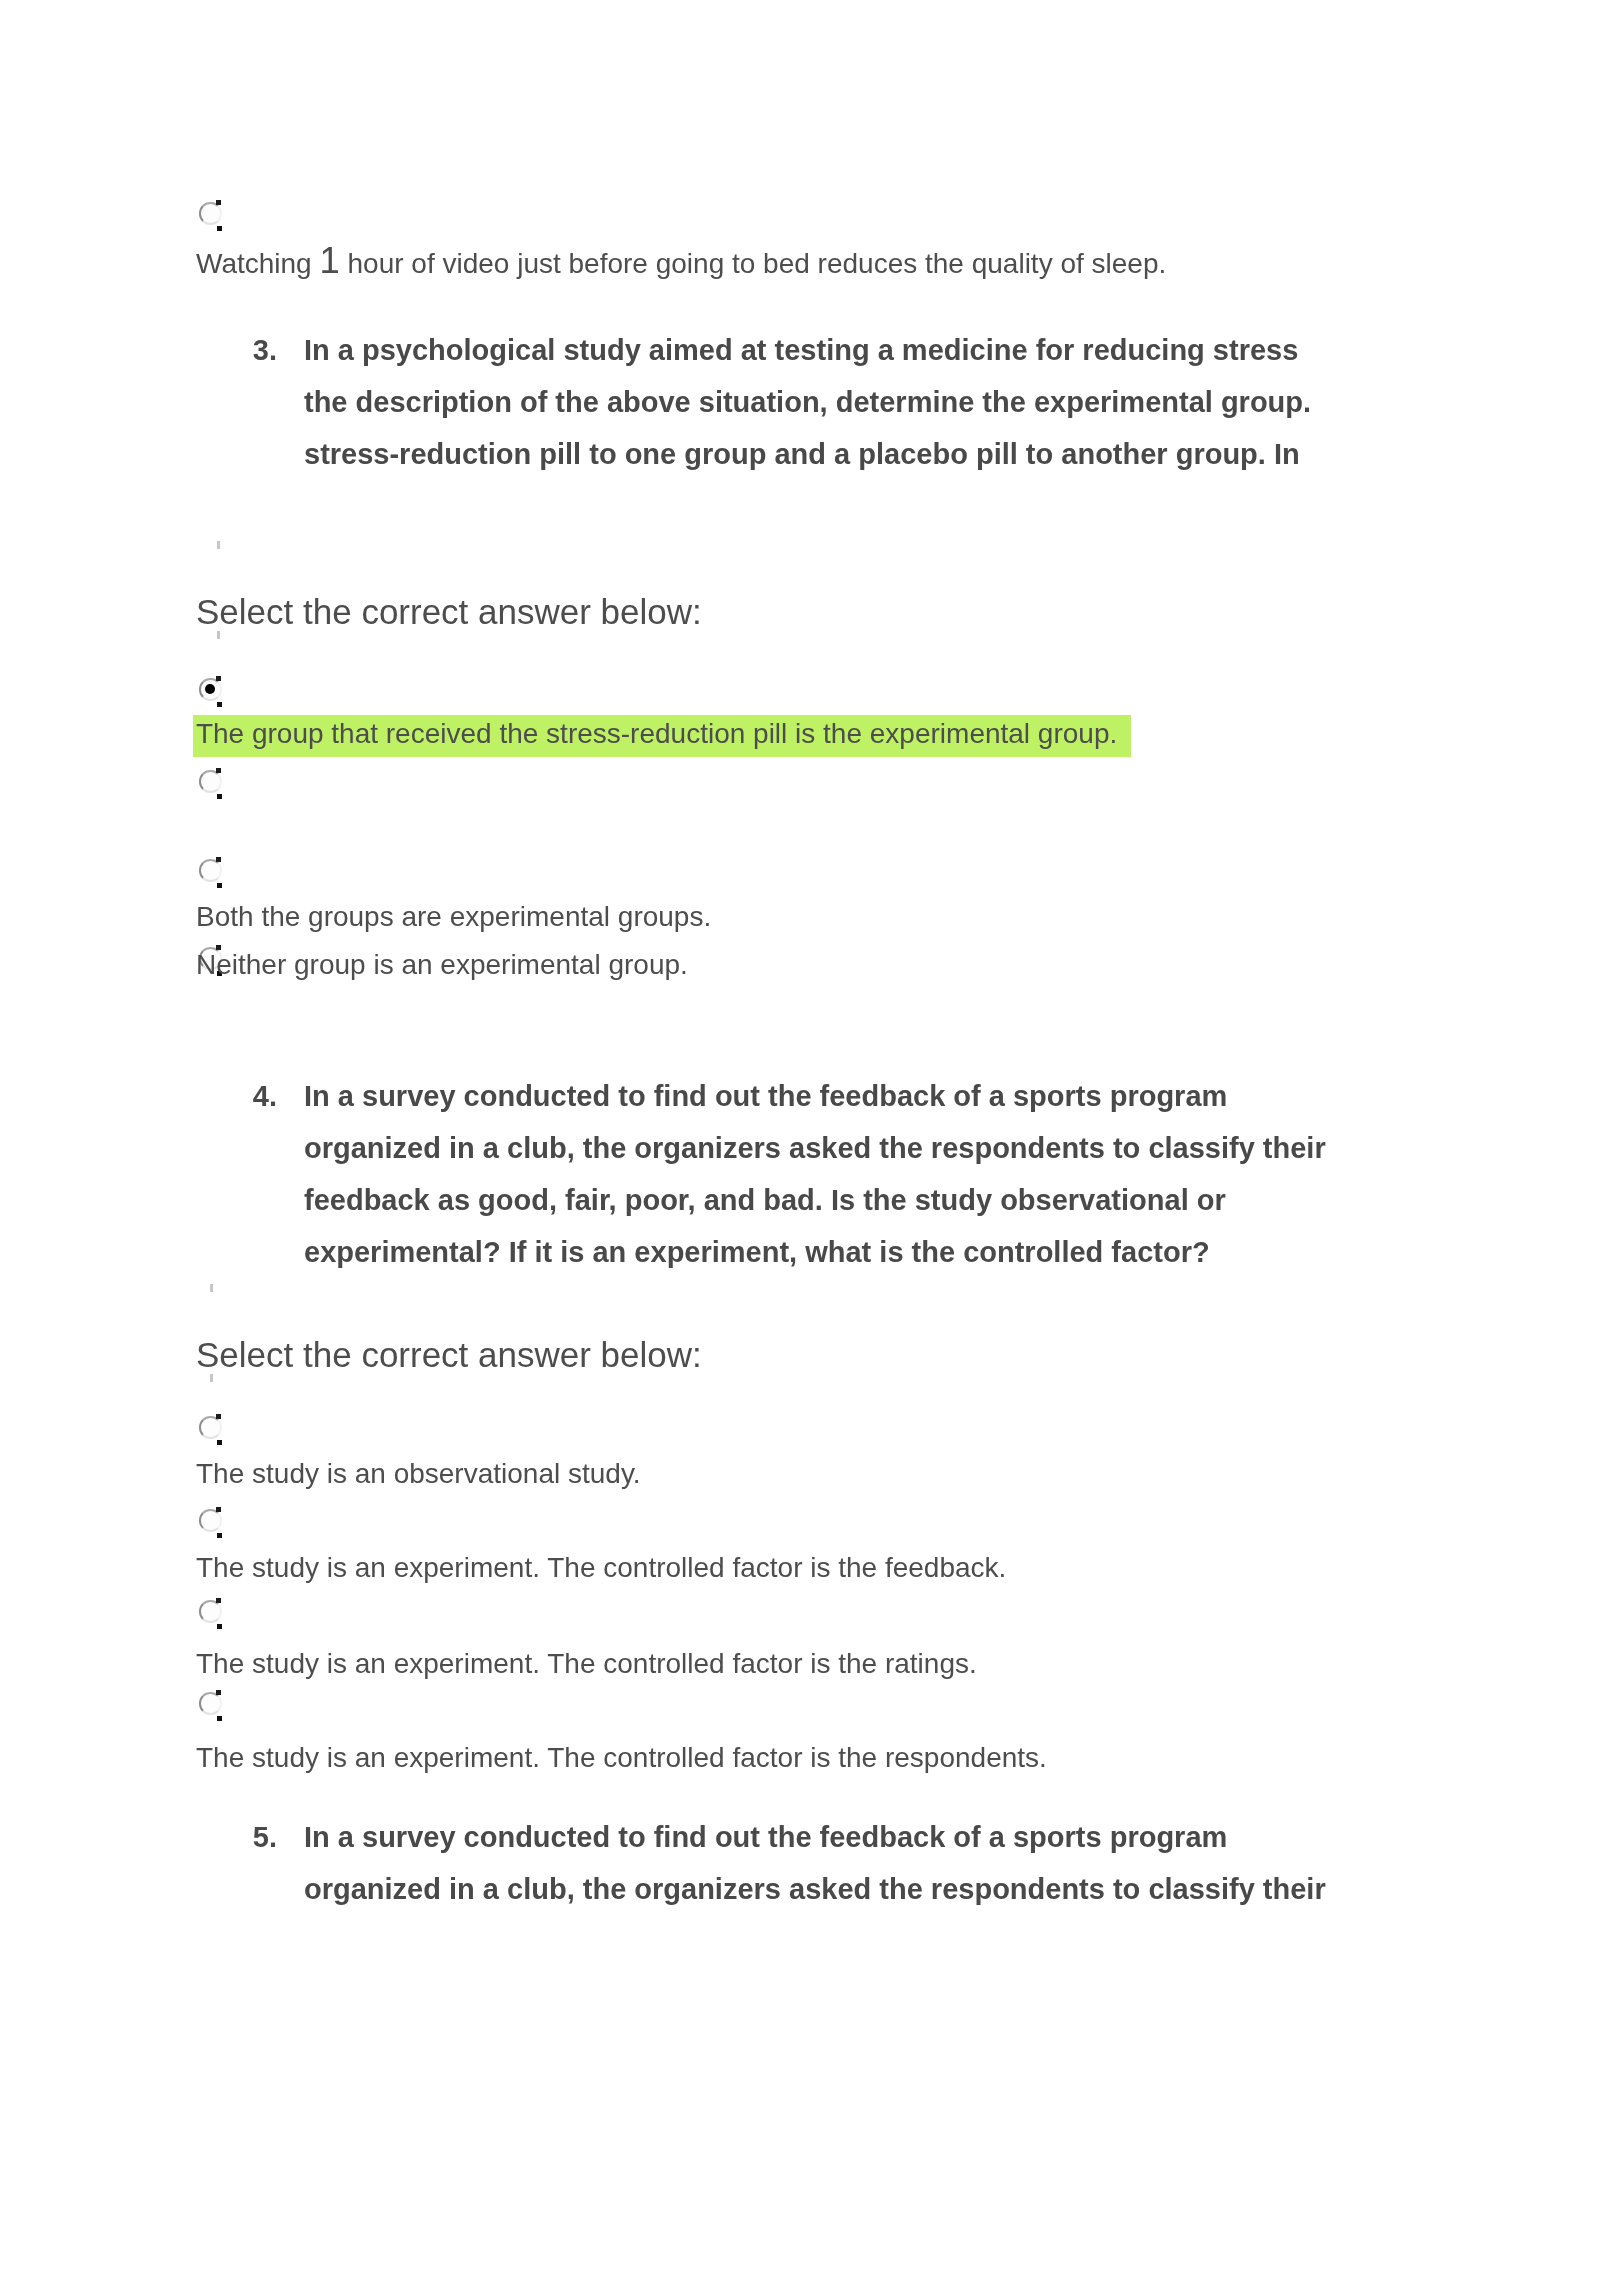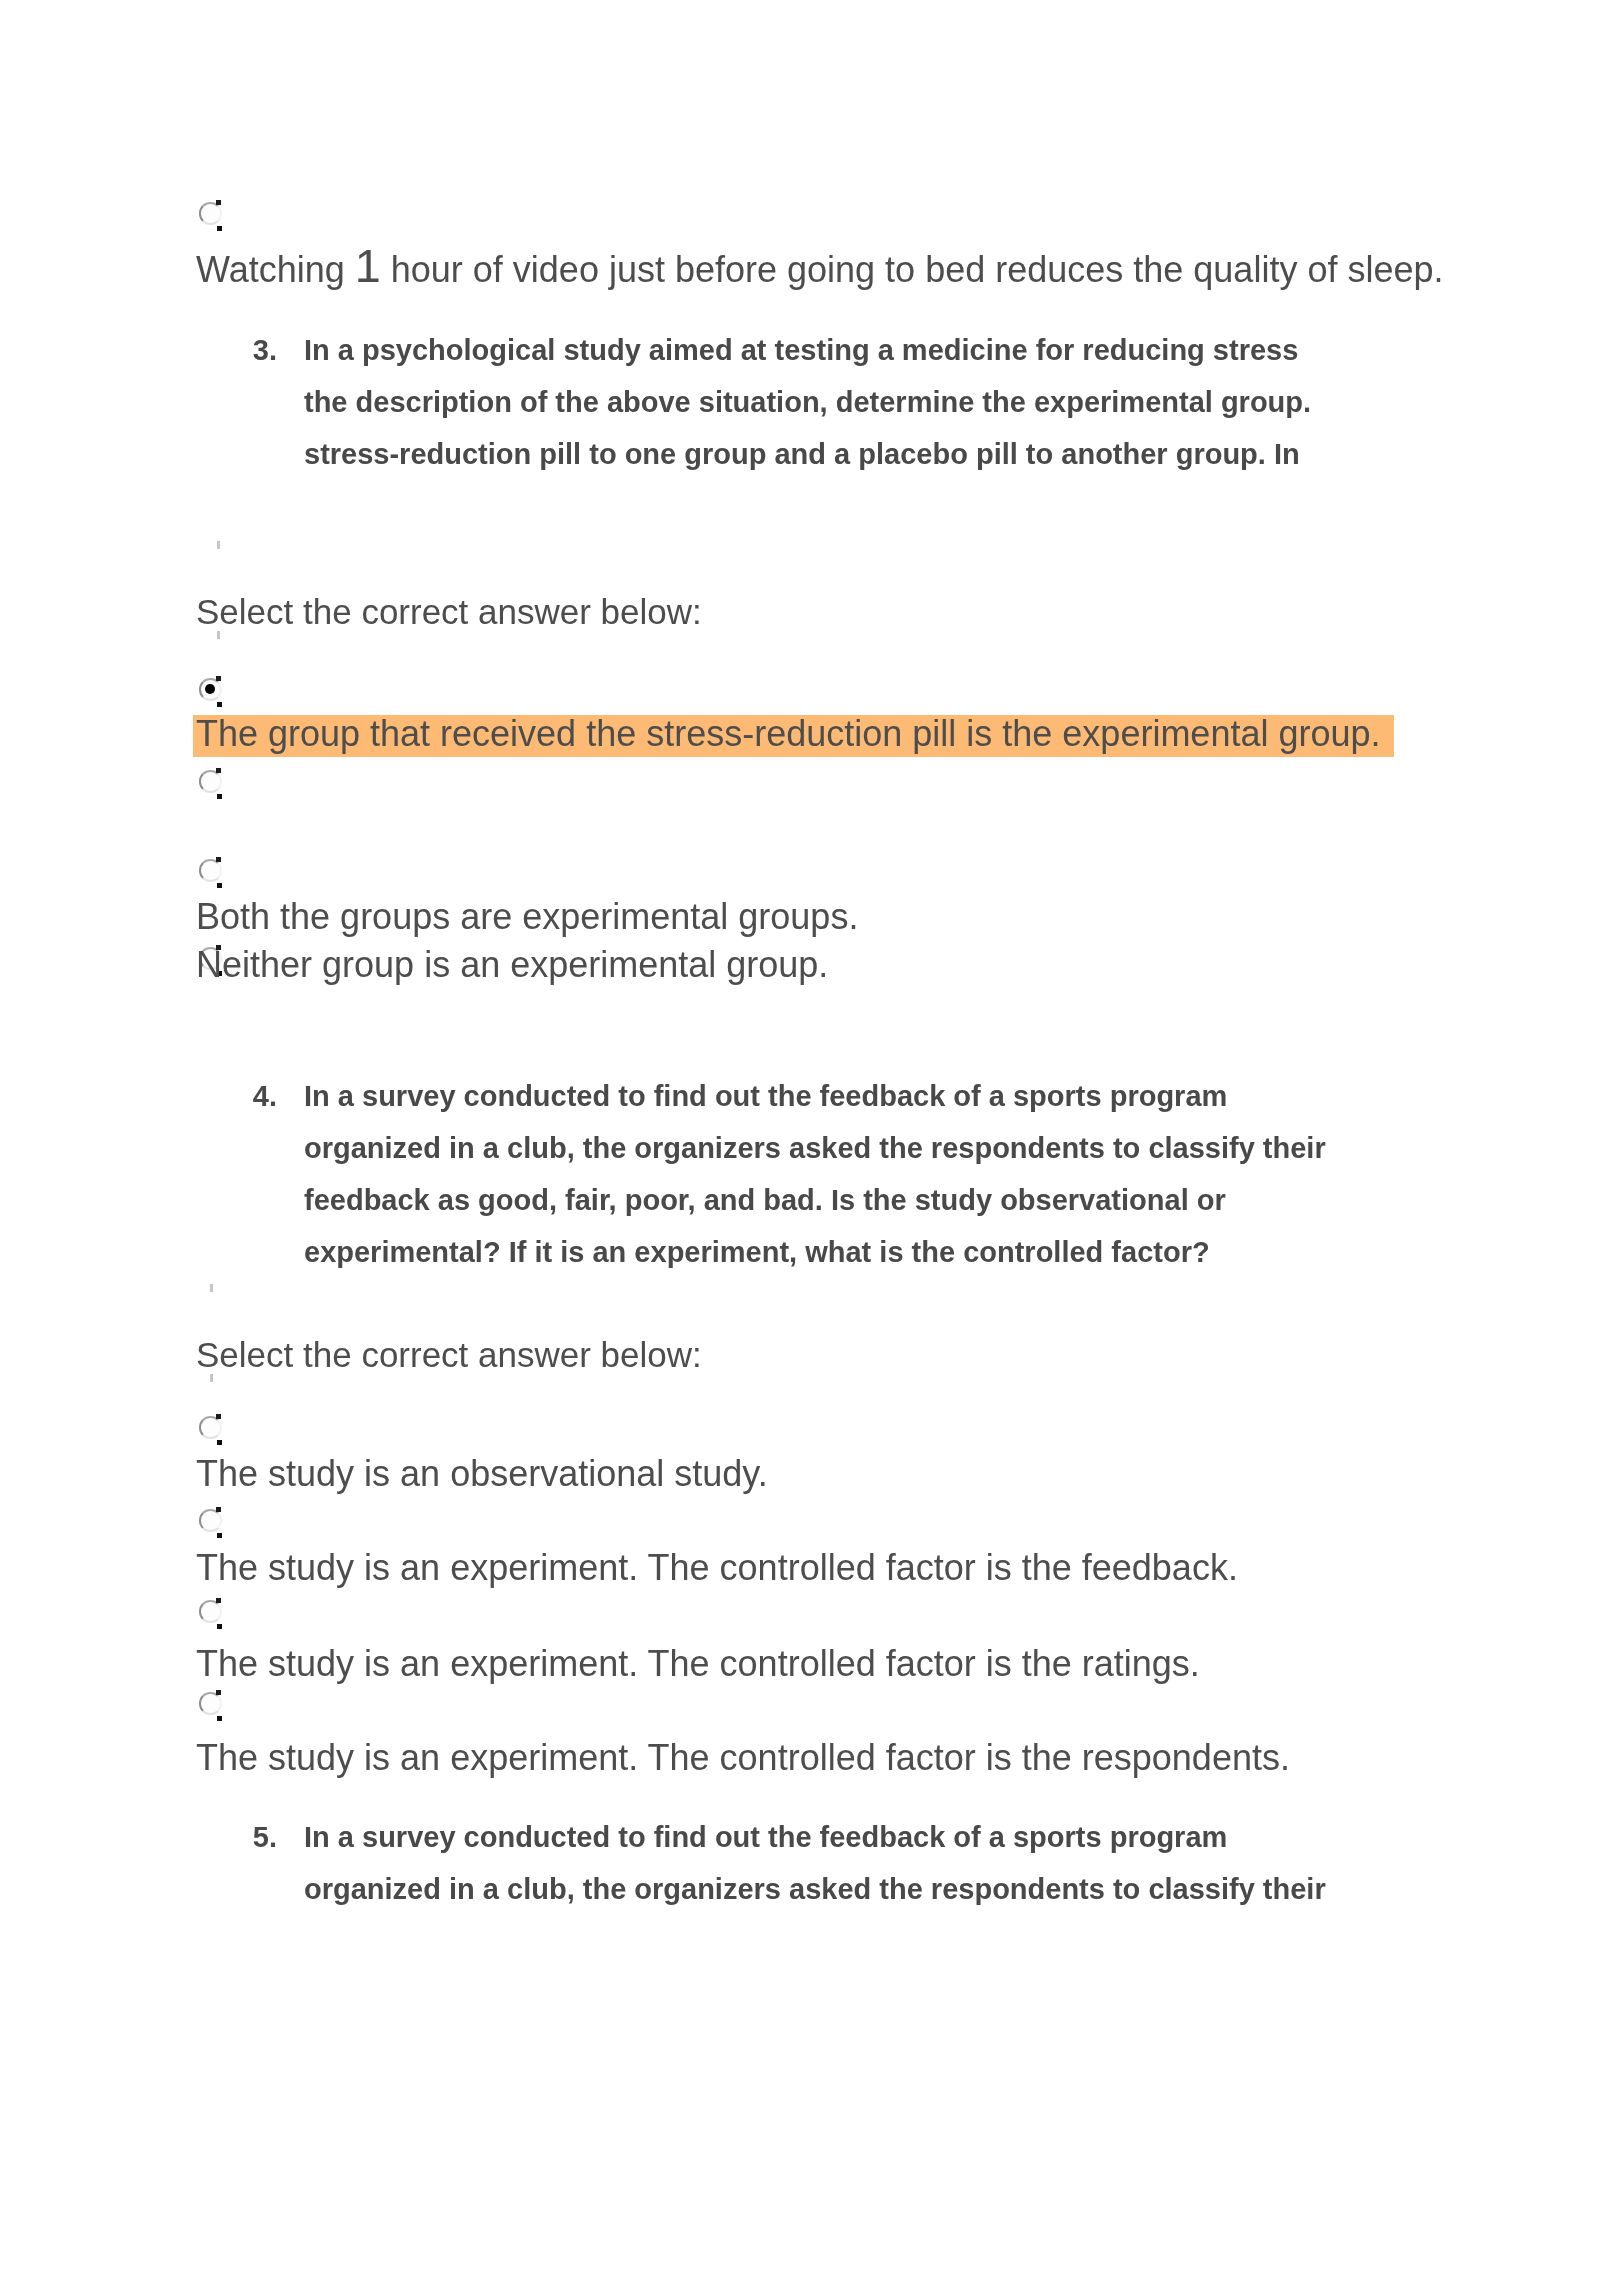--- a/index.html
+++ b/index.html
@@ -27,25 +27,25 @@
     content:"";position:absolute;top:-3.9px;right:-1px;width:4.9px;height:4.9px;background:#1c1c1c;
   }
   .radio::after{ 
     content:"";position:absolute;bottom:-8.8px;right:-2.9px;width:5.9px;height:5.9px;background:#101010;
   }
   .radio .dot{
     position:absolute;left:3.9px;top:3.9px;width:9.8px;height:9.8px;border-radius:50%;background:#000;
   }
   .opt-label{
     position:absolute;left:196px;
-    font-size:36px;line-height:41px;white-space:nowrap;color:#4d4d4d;
+    font-size:28px;line-height:41px;white-space:nowrap;color:#4d4d4d;
   }
   .opt-label.highlighted{
     left:193px;
-    background:#fdba74;
+    background:#bef264;
     line-height:29px;
     padding:3.9px 13.7px 8.8px 2.9px;
   }
   .prompt{
     position:absolute;left:196px;
     font-size:35px;line-height:39px;color:#4d4d4d;white-space:nowrap;
   }
   .question{
     position:absolute;left:245px;width:1206px;
     font-weight:bold;color:#494949;font-size:29px;

